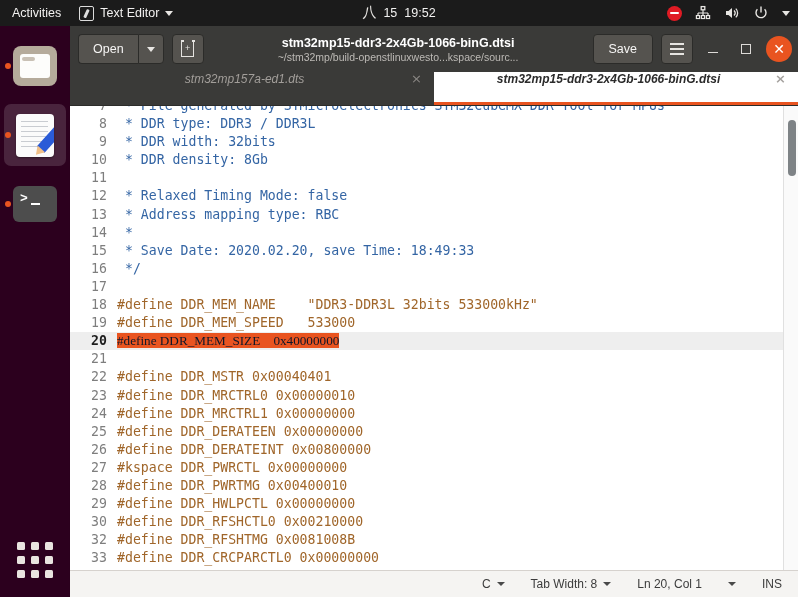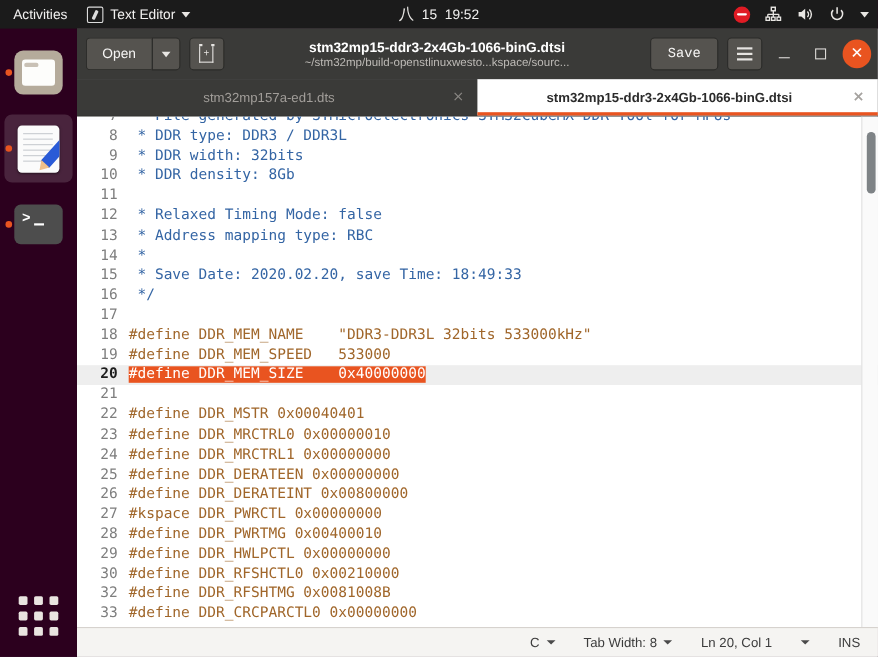--- a/index.html
+++ b/index.html
@@ -199,21 +199,21 @@
     display: flex; flex-direction: column; align-items: center;
     justify-content: center; overflow: hidden; padding: 0 6px;
   }
   #hb-title .t1 {
     color: #ffffff; font-size: 12.5px; font-weight: bold;
     white-space: nowrap;
   }
   #hb-title .t2 {
     color: #bdbab6; font-size: 10.5px; white-space: nowrap; margin-top: 1px;
   }
-  #save-btn { padding: 0 15px; font-family: Liberation Mono, monospace; }
+  #save-btn { padding: 0 15px; }
   #menu-btn { width: 32px; margin-left: 8px; }
   .burger { display: flex; flex-direction: column; gap: 3px; }
   .burger i { display: block; width: 14px; height: 1.7px; background: #e6e4e1; }
   .wbtn {
     width: 26px; height: 26px; margin-left: 7px;
     display: flex; align-items: center; justify-content: center;
     cursor: pointer; border-radius: 50%;
   }
   #btn-min .glyph { width: 10px; height: 1.6px; background: #dcdad7; margin-top: 7px; }
   #btn-max .glyph { width: 10px; height: 10px; border: 1.6px solid #dcdad7; }
@@ -223,25 +223,26 @@
     font-family: "DejaVu Sans", sans-serif;
   }
 
   
   #tabbar {
     height: 34px; background: #3a3a38;
     display: flex; flex-shrink: 0;
     border-bottom: 1px solid #2c2c2a;
   }
   .tab {
-    flex: 1; display: flex; align-items: center;
+    flex: 1; display: flex; 
     justify-content: space-between;
     padding: 0 12px 0 16px;
     font-size: 12px; cursor: pointer; position: relative;
     min-width: 0;
+    font-style: italic;
   }
   .tab .label {
     flex: 1; text-align: center;
     white-space: nowrap; overflow: hidden; text-overflow: ellipsis;
   }
   .tab.inactive { background: #3a3a38; color: #a29e9a; }
   .tab.inactive + .tab.active { }
   .tab.active {
     background: #ffffff; color: #2b2b2b; font-weight: bold;
   }
@@ -276,21 +277,21 @@
   .gutter {
     width: 44px; text-align: right;
     padding-right: 7px;
     color: #7e7e7e; flex-shrink: 0;
     user-select: none;
   }
   .crow.cur .gutter { color: #1d1d1d; font-weight: bold; }
   .ctext { padding-left: 3px; }
   .cmt { color: #3465a4; }
   .def { color: #a0662a; }
-  .sel { background: #e95420; color: #ffffff; }
+  .sel { background: #e95420; color: #0f172a; font-family: Liberation Serif, serif; }
 
   
   #vscroll {
     position: absolute; top: 0; right: 0; bottom: 0;
     width: 15px; background: #fafafa;
     border-left: 1px solid #e0e0e0;
     z-index: 5;
   }
   #vthumb {
     position: absolute; top: 14px; left: 3.5px;

